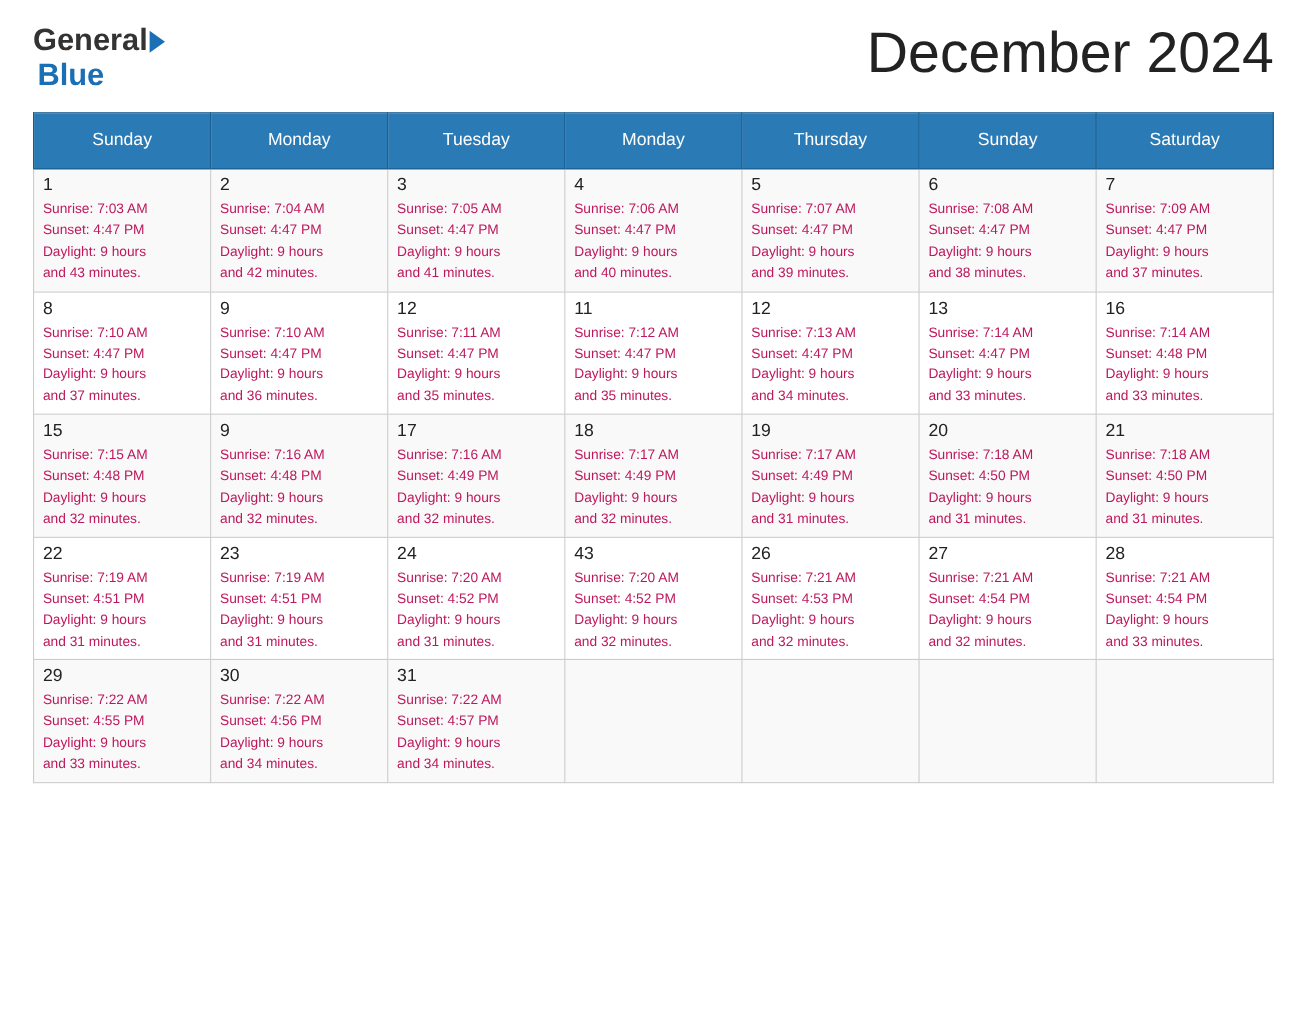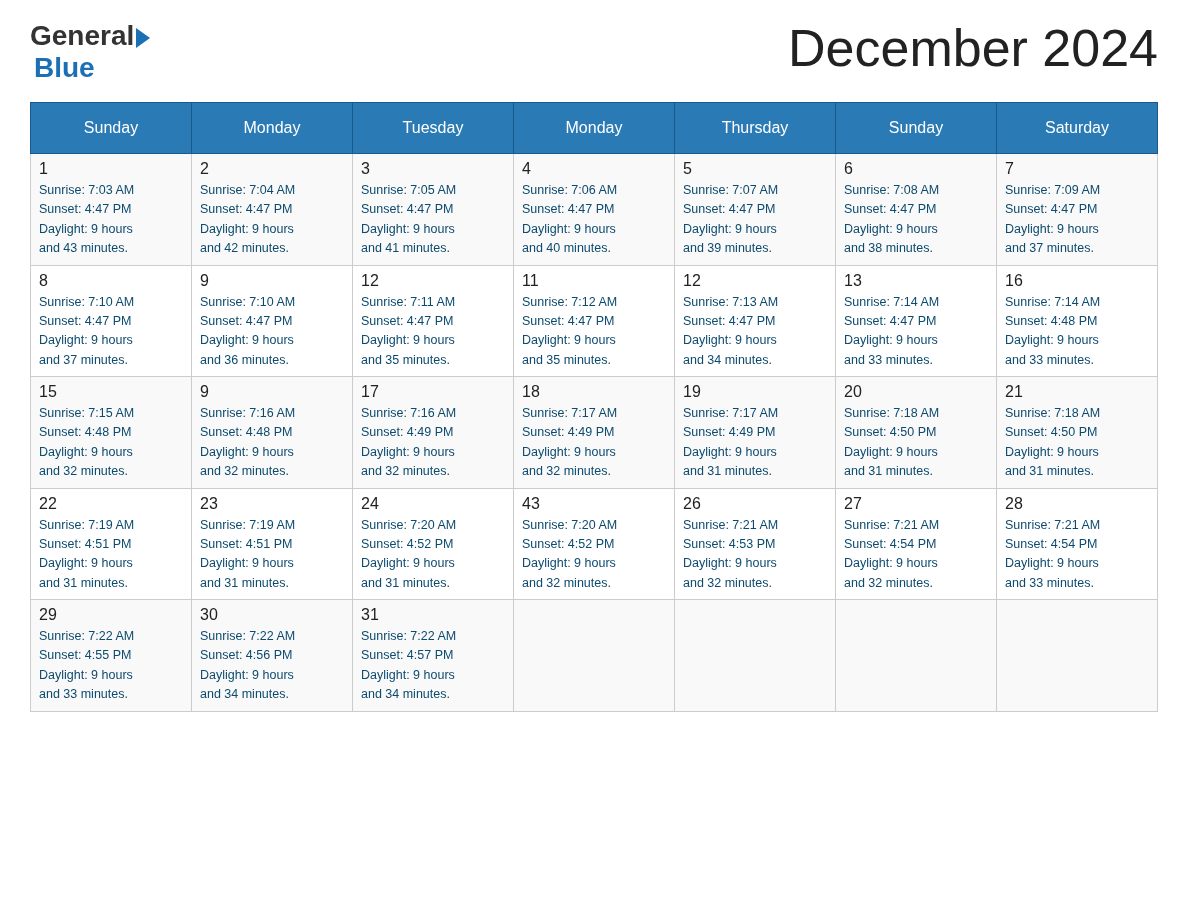--- a/index.html
+++ b/index.html
@@ -88,21 +88,21 @@
     .day-number {
       font-size: 16px;
       font-weight: normal;
       color: #222;
       margin-bottom: 3px;
       display: block;
     }
     .day-info {
       font-size: 12.5px;
       line-height: 1.55;
-      color: #0c4a6e;
+      color: #be185d;
     }
     tbody tr td:first-child .day-number {
       
     }
   </style>
 </head>
 <body>
 
 <div class="header">
   <div class="logo">

